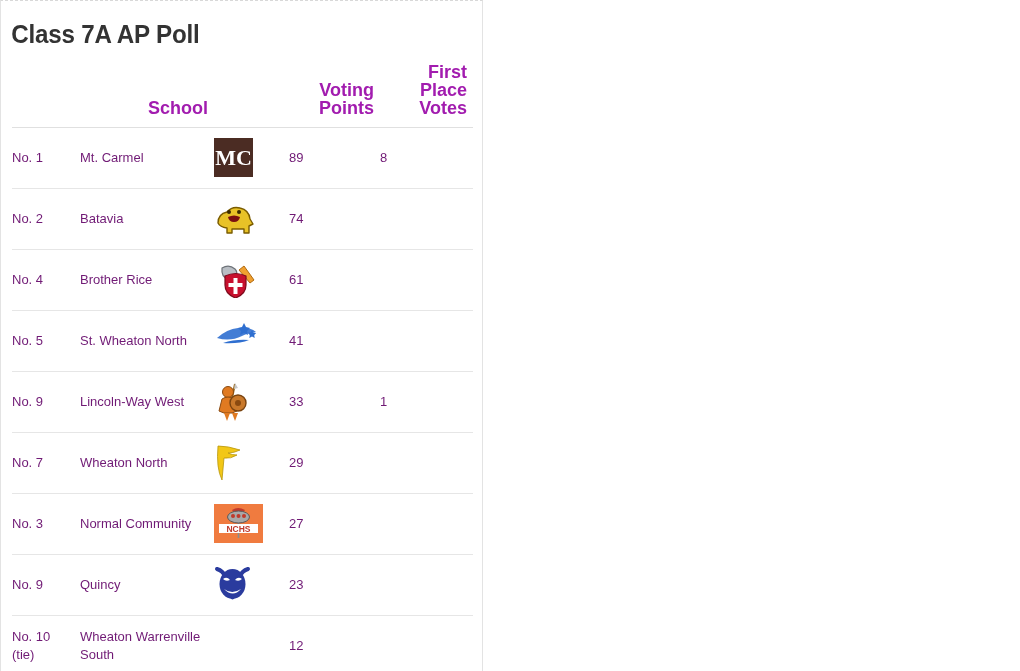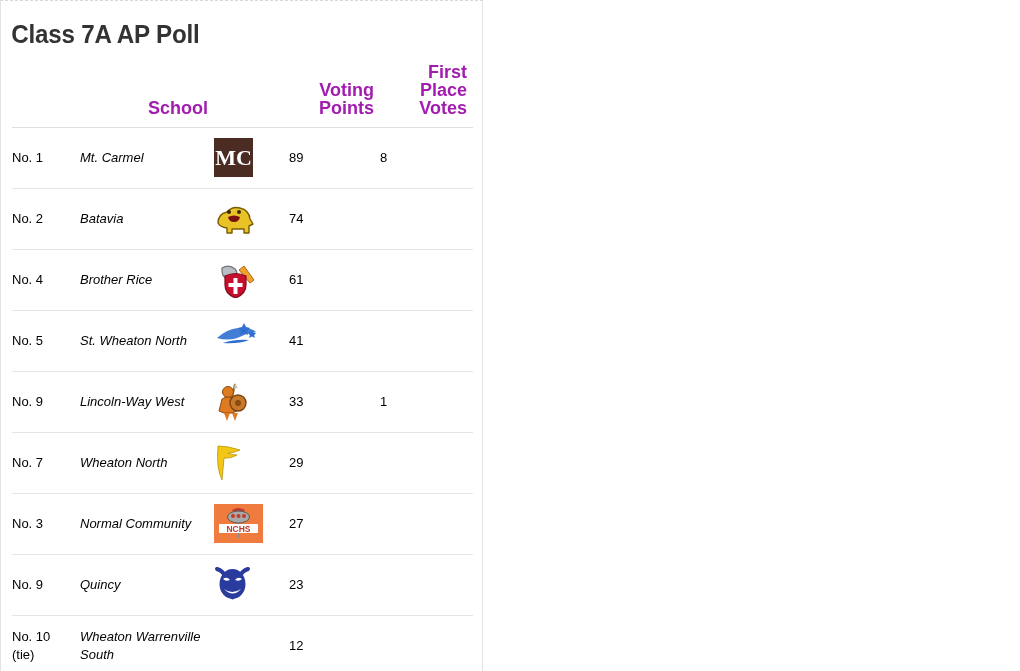--- a/index.html
+++ b/index.html
@@ -62,35 +62,35 @@
     color: #a21caf;
     padding: 0 6px 10px 0;
     border-bottom: 1px solid #e0e0e0;
   }
 
   table.poll-table td {
     text-align: left;
     vertical-align: middle;
     font-size: 13px;
     line-height: 18px;
-    color: #000000;
+    color: #701a75;
     padding: 10px 6px 10px 0;
     border-bottom: 1px solid #e6e6e6;
     height: 30px;
   }
 
   
   .col-rank  { width: 68px; }
   .col-school{ width: 134px; }
   .col-logo  { width: 75px; }
   .col-points{ width: 91px; }
   .col-fpv   { width: 93px; }
 
   .cell-rank   { color: #3a3a3a; }
-  .cell-school { color: #3a3a3a; font-style: italic; }
+  .cell-school { color: #3a3a3a; }
   .cell-logo   { padding-top: 4px; padding-bottom: 4px; }
   .cell-points { color: #3a3a3a; margin-left: 40px; }
   .cell-fpv    { color: #3a3a3a; }
 
   .logo-wrap {
     width: 52px;
     height: 40px;
     display: flex;
     align-items: flex-start;
     justify-content: flex-start;

